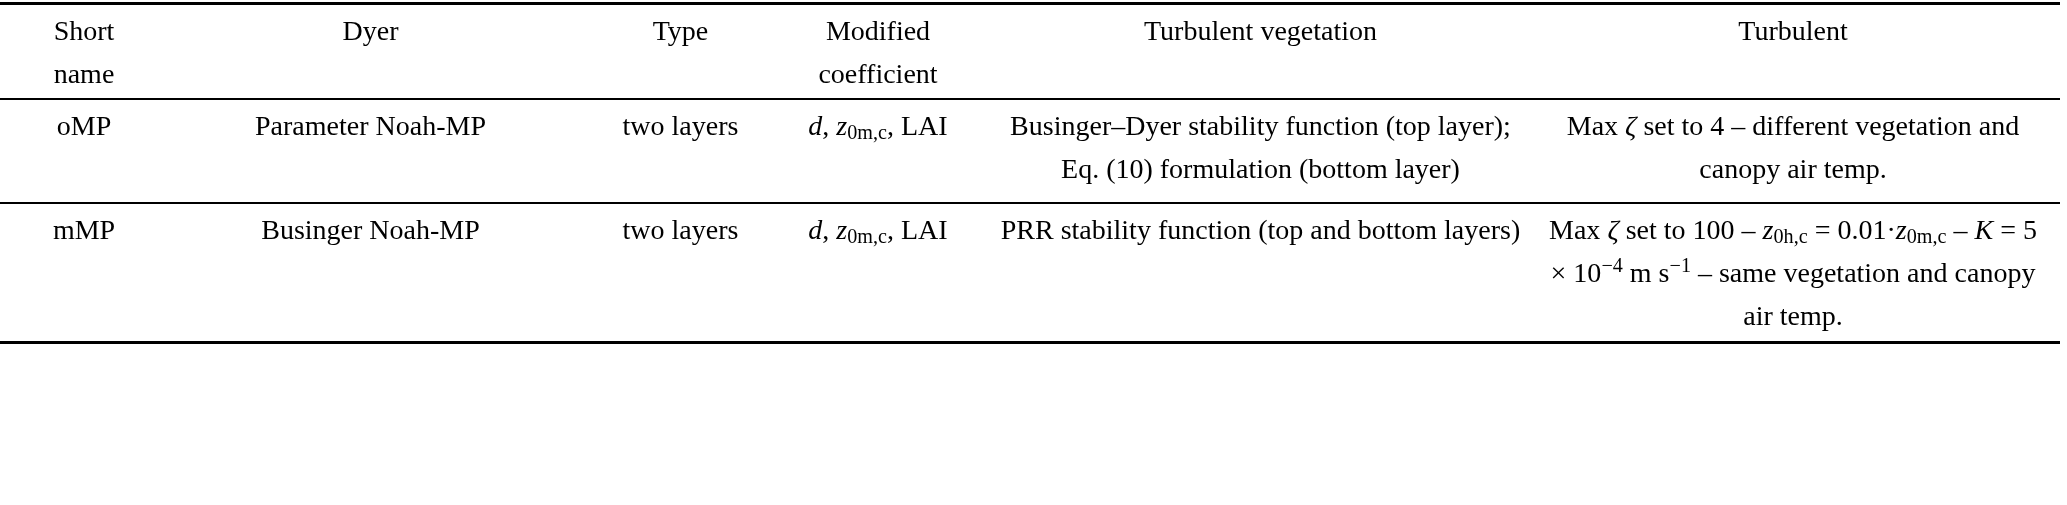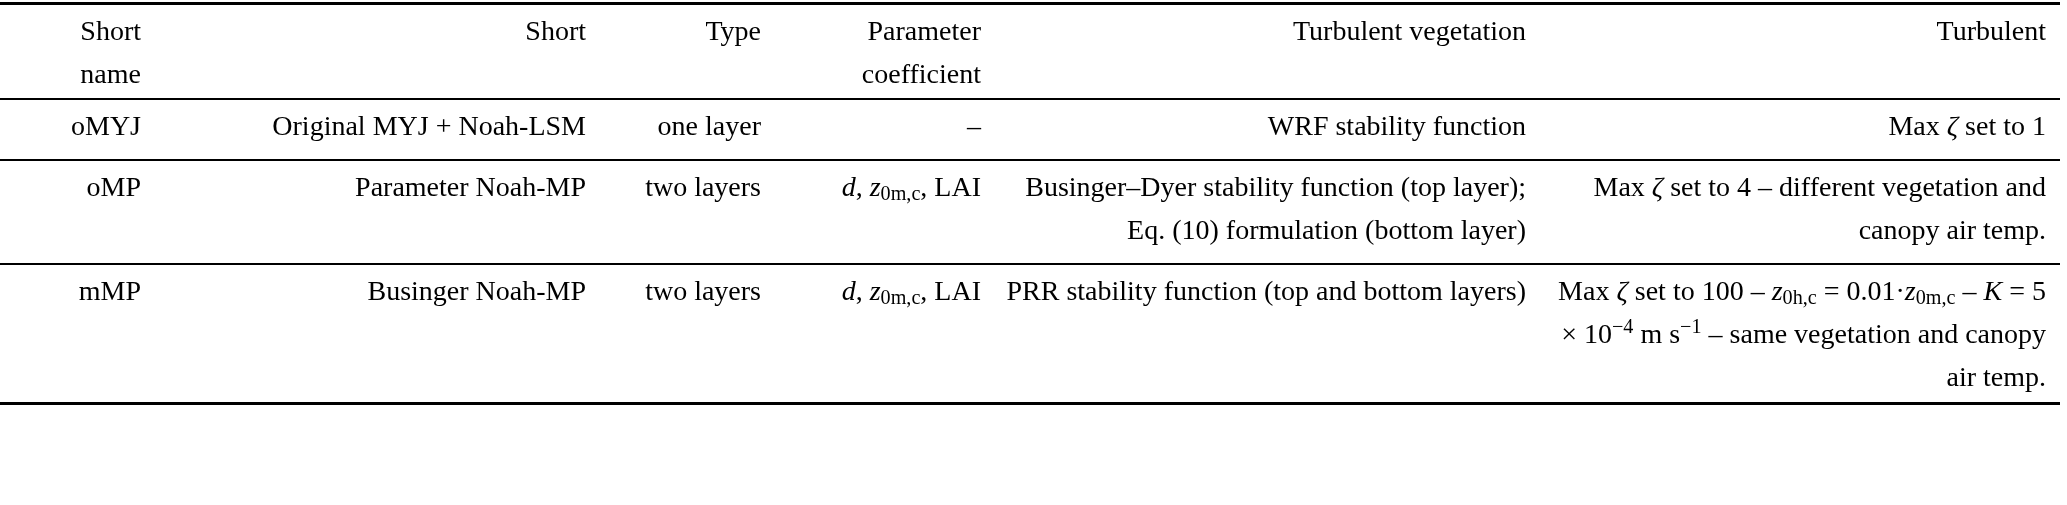--- a/index.html
+++ b/index.html
@@ -25,21 +25,21 @@
     line-height: 43px;
   }
   .paper-table col:nth-child(1) { width: 155px; }
   .paper-table col:nth-child(2) { width: 445px; }
   .paper-table col:nth-child(3) { width: 175px; }
   .paper-table col:nth-child(4) { width: 220px; }
   .paper-table col:nth-child(5) { width: 545px; }
   .paper-table col:nth-child(6) { width: 520px; }
   .paper-table th, .paper-table td {
     vertical-align: top;
-    text-align: right;
+    text-align: center;
     font-weight: normal;
     padding: 4px 14px 12px 0;
   }
   .paper-table th {
     padding-bottom: 3px;
     border-bottom: 2px solid #000;
   }
   .paper-table th:first-child, .paper-table td:first-child {
     padding-left: 27px;
   }
@@ -62,36 +62,28 @@
       <col>
       <col>
       <col>
       <col>
       <col>
       <col>
     </colgroup>
   <thead>
     <tr>
         <th>Short name</th>
-        <th>Short</th>
+        <th>Dyer</th>
         <th>Type</th>
-        <th>Parameter coefficient</th>
+        <th>Modified coefficient</th>
         <th>Turbulent vegetation</th>
         <th>Turbulent</th>
       </tr>
   </thead>
   <tbody>
-      <tr>
-        <td><span>oMYJ</span></td>
-        <td><span>Original MYJ + Noah-LSM</span></td>
-        <td><span>one layer</span></td>
-        <td><span>–</span></td>
-        <td><span>WRF stability function</span></td>
-        <td><span>Max </span><span class="it">ζ</span><span> set to 1</span></td>
-      </tr>
       <tr>
         <td><span>oMP</span></td>
         <td><span>Parameter Noah-MP</span></td>
         <td><span>two layers</span></td>
         <td><span class="it">d</span><span>, </span><span class="it">z</span><sub>0m,c</sub><span>, LAI</span></td>
         <td><span>Businger–Dyer stability function (top layer); Eq. (10) formulation (bottom layer)</span></td>
         <td><span>Max </span><span class="it">ζ</span><span> set to 4 – different vegetation and canopy air temp.</span></td>
       </tr>
       <tr>
         <td><span>mMP</span></td>

